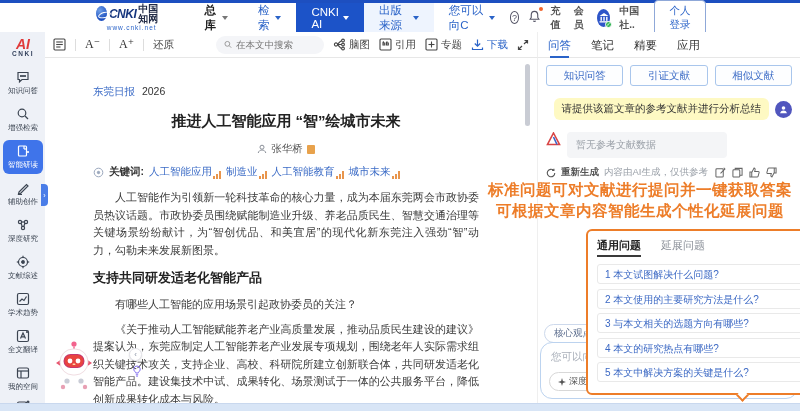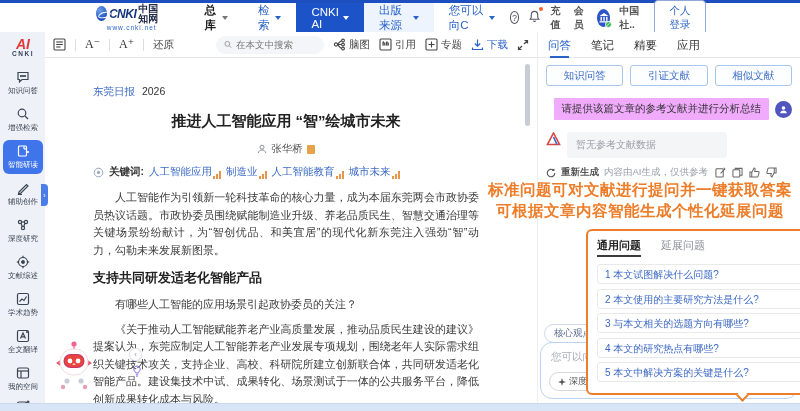--- a/index.html
+++ b/index.html
@@ -100,21 +100,21 @@
     border-radius:50%; box-shadow:0 1px 2px rgba(0,0,0,.12); color:#8a93a5; font-size:8px; line-height:11px; text-align:center; cursor:pointer; }
   .doc-bulb { position:absolute; left:87px; top:305px; }
   .mascot { position:absolute; left:4px; bottom:4px; cursor:pointer; }
 
   
   .panel { left:537px; top:58px; width:263px; height:345px; background:#fff; border-left:1px solid #efefef; padding:7px 8px 0; }
   .btn-row { display:flex; gap:7px; }
   .doc-btn { flex:1; height:21px; border:1px solid #a9c6ec; border-radius:3px; background:#fdfeff;
     color:#3b6bc6; font-size:10.5px; display:flex; align-items:center; justify-content:center; cursor:pointer; }
   .user-row { display:flex; justify-content:flex-end; align-items:center; gap:6px; margin-top:12px; }
-  .user-bubble { background:#f0abfc; border-radius:1px; padding:4px 8px; font-size:10.5px; color:#333; }
+  .user-bubble { background:#fef9c3; border-radius:6px; padding:4px 8px; font-size:10.5px; color:#333; }
   .user-av { width:17px; height:17px; border-radius:50%; background:#5156be; display:flex; align-items:center; justify-content:center; flex:none; }
   .ai-row { display:flex; align-items:flex-start; gap:6px; margin-top:12px; }
   .ai-box { background:#f4f5f7; border-radius:4px; padding:6px 9px; font-size:10px; color:#9aa0a8; width:160px; }
   .regen-row { display:flex; align-items:center; gap:5px; margin-top:8px; font-size:9.5px; color:#555; }
   .regen-label { font-weight:bold; color:#555; cursor:pointer; }
   .discl { color:#9aa0a8; }
   .r-ics { display:flex; gap:6px; margin-left:2px; }
   .r-ics svg { cursor:pointer; }
   .pill-core { position:absolute; left:6px; top:266px; border:1px solid #cdd9ec; border-radius:10px;
     padding:2px 9px; font-size:9.5px; color:#5a6b8c; background:#fff; cursor:pointer; }

